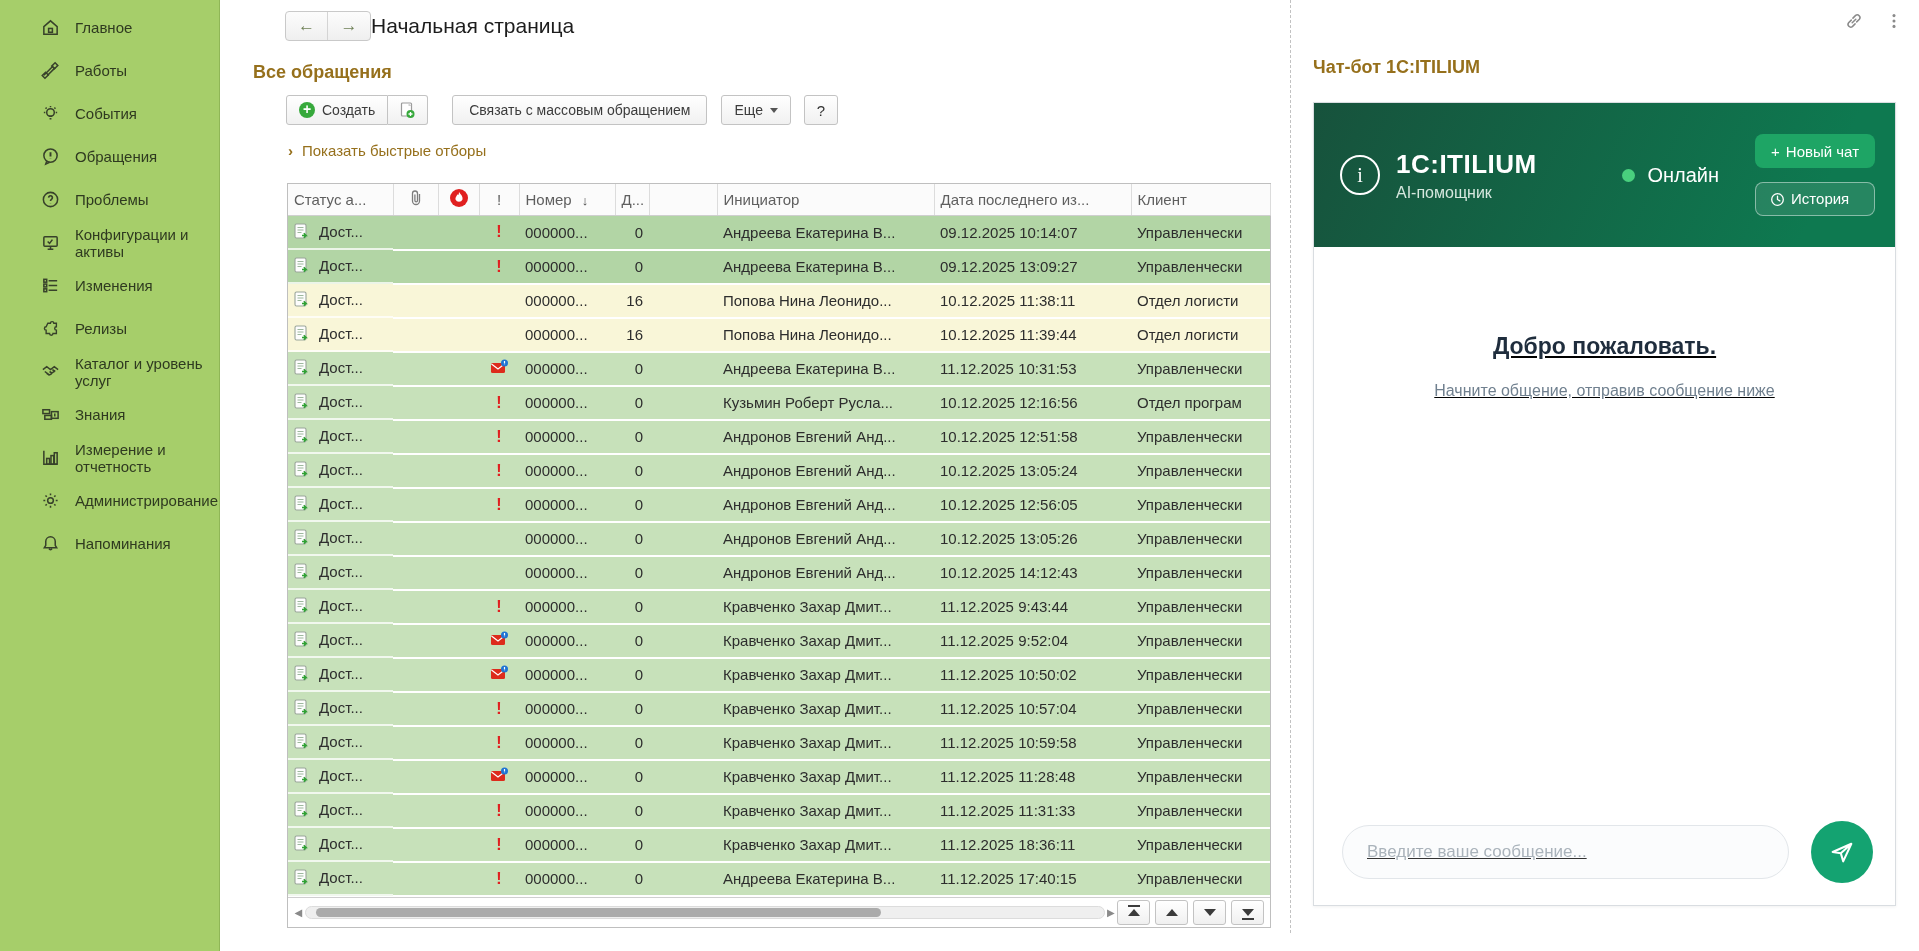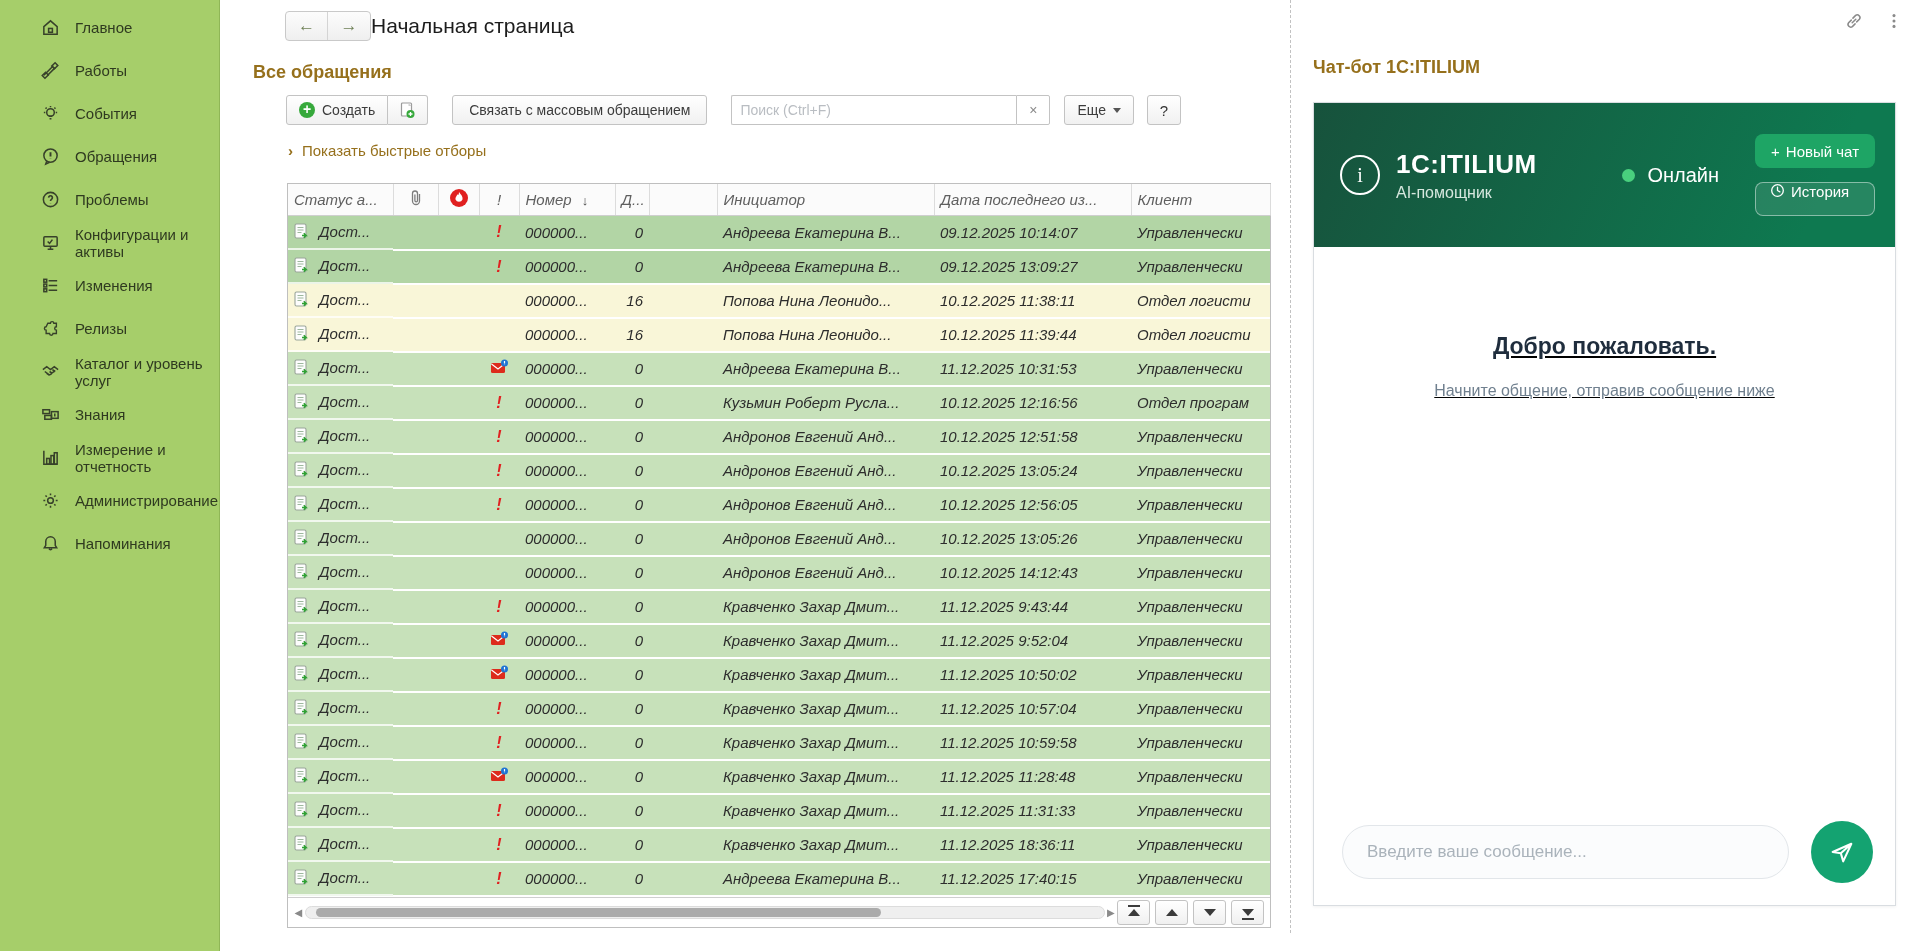--- a/index.html
+++ b/index.html
@@ -47,21 +47,21 @@
   .btn-more .caret { width:0; height:0; border-left:4px solid transparent;
                      border-right:4px solid transparent; border-top:5px solid #555; }
   .btn-help { margin-left:13px; width:34px; justify-content:center; font-size:15px; color:#333; }
 
   .quickfilters { margin:16px 0 0 68px; font-size:15px; color:#96701c; cursor:pointer; }
   .quickfilters .chev { margin-right:9px; font-weight:bold; }
 
   
   .grid-wrap { position:absolute; left:67px; top:183px; width:984px;
                border:1px solid #bfbfbf; background:#fff; }
-  table.grid { border-collapse:collapse; table-layout:fixed; width:982px;font-style:italic; }
+  table.grid { border-collapse:collapse; table-layout:fixed; width:982px; }
   table.grid col.c-status{width:105px} col.c-clip{width:45px} col.c-fire{width:41px}
   col.c-excl{width:40px} col.c-num{width:96px} col.c-d{width:34px} col.c-blank{width:68px}
   col.c-init{width:217px} col.c-date{width:197px} col.c-client{width:139px}
   table.grid th { height:31px; background:#fbfbfb; border-right:1px solid #dcdcdc;
                   border-bottom:1px solid #cfcfcf; font-weight:normal; font-size:15px;
                   color:#5f5f5f; text-align:left; padding:0 6px; white-space:nowrap;
                   overflow:hidden; cursor:pointer; }
   table.grid th.center { text-align:center; padding:0; }
   table.grid td { height:34px; font-size:15px; color:#2d2d2d; padding:0 6px;
                   white-space:nowrap; overflow:hidden; border-bottom:2px solid rgba(255,255,255,.75); }
@@ -113,28 +113,28 @@
                  font-family:"Liberation Serif", serif; flex:0 0 40px; }
   .bot-id { margin-left:16px; }
   .bot-name { font-size:26px; font-weight:bold; letter-spacing:.5px; }
   .bot-sub  { font-size:16px; color:#d7e8df; margin-top:4px; }
   .online { display:flex; align-items:center; gap:12px; margin-left:auto; margin-right:36px; font-size:20px; }
   .online .dot { width:13px; height:13px; border-radius:50%; background:#49d07e; }
   .head-btns { display:flex; flex-direction:column; gap:14px; }
   .btn-newchat { background:#1ea565; border:none; border-radius:8px; color:#fff; font-size:15px;
                  height:34px; padding:0 16px; cursor:pointer; display:flex; align-items:center; gap:6px; }
   .btn-history { background:rgba(255,255,255,.10); border:1px solid rgba(255,255,255,.45);
-                 border-radius:8px; color:#fff; font-size:15px; height:34px; padding:0 14px;
-                 cursor:pointer; display:flex; align-items:flex-start; gap:6px; }
+                 border-radius:8px; color:#fff; font-size:15px; height:34px; padding:8px 14px;
+                 cursor:pointer; display:flex; align-items:flex-end; gap:6px; }
   .chat-body { flex:1; padding-top:86px; text-align:center;text-decoration:underline; }
   .welcome-title { font-size:23px; font-weight:bold; color:#1f2d3d; }
   .welcome-sub { font-size:16px; color:#70808f; margin-top:22px; }
   .chat-foot { height:96px; display:flex; align-items:center; padding:0 22px 10px 28px; gap:22px; }
   .chat-input { flex:1; height:54px; border:1px solid #e2e6ea; border-radius:27px;
-                background:#fbfcfd; padding:0 24px; font-size:17px; color:#333; }
+                background:#fbfcfd; padding:0 24px; font-size:17px; color:#333;text-decoration:underline; }
   .chat-input::placeholder { color:#aab3bb; }
   .send-btn { width:62px; height:62px; border-radius:50%; border:none; background:#14a371;
               cursor:pointer; display:flex; align-items:center; justify-content:center; flex:0 0 62px; }
 </style>
 </head>
 <body>
 
 <nav class="sidebar" id="sidebar">
     <div class="side-item">
       <span class="ic">
@@ -279,24 +279,20 @@
     </button>
     <button class="btn btn-copy">
       <svg width="15" height="17" viewBox="0 0 15 17">
         <rect x="1.5" y="1" width="10" height="13" rx="1" fill="#fff" stroke="#9b9b9b" stroke-width="1.2"></rect>
         <path d="M8.5 1 L11.5 4 L8.5 4 Z" fill="#cfcfcf"></path>
         <circle cx="10.5" cy="12" r="4" fill="#37a93c"></circle>
         <path d="M10.5 10 v4 M8.5 12 h4" stroke="#fff" stroke-width="1.3"></path>
       </svg>
     </button>
     <button class="btn btn-link-mass">Связать с массовым обращением</button>
-    <span class="searchwrap">
-      <input class="search-input" placeholder="Поиск (Ctrl+F)" style="">
-      <button class="search-clear">×</button>
-    </span>
     <button class="btn btn-more">
       <span>Еще</span>
       <span class="caret"></span>
     </button>
     <button class="btn btn-help">?</button>
   </div>
 
   <div class="quickfilters">
     <span class="chev">›</span><span>Показать быстрые отборы</span>
   </div>

